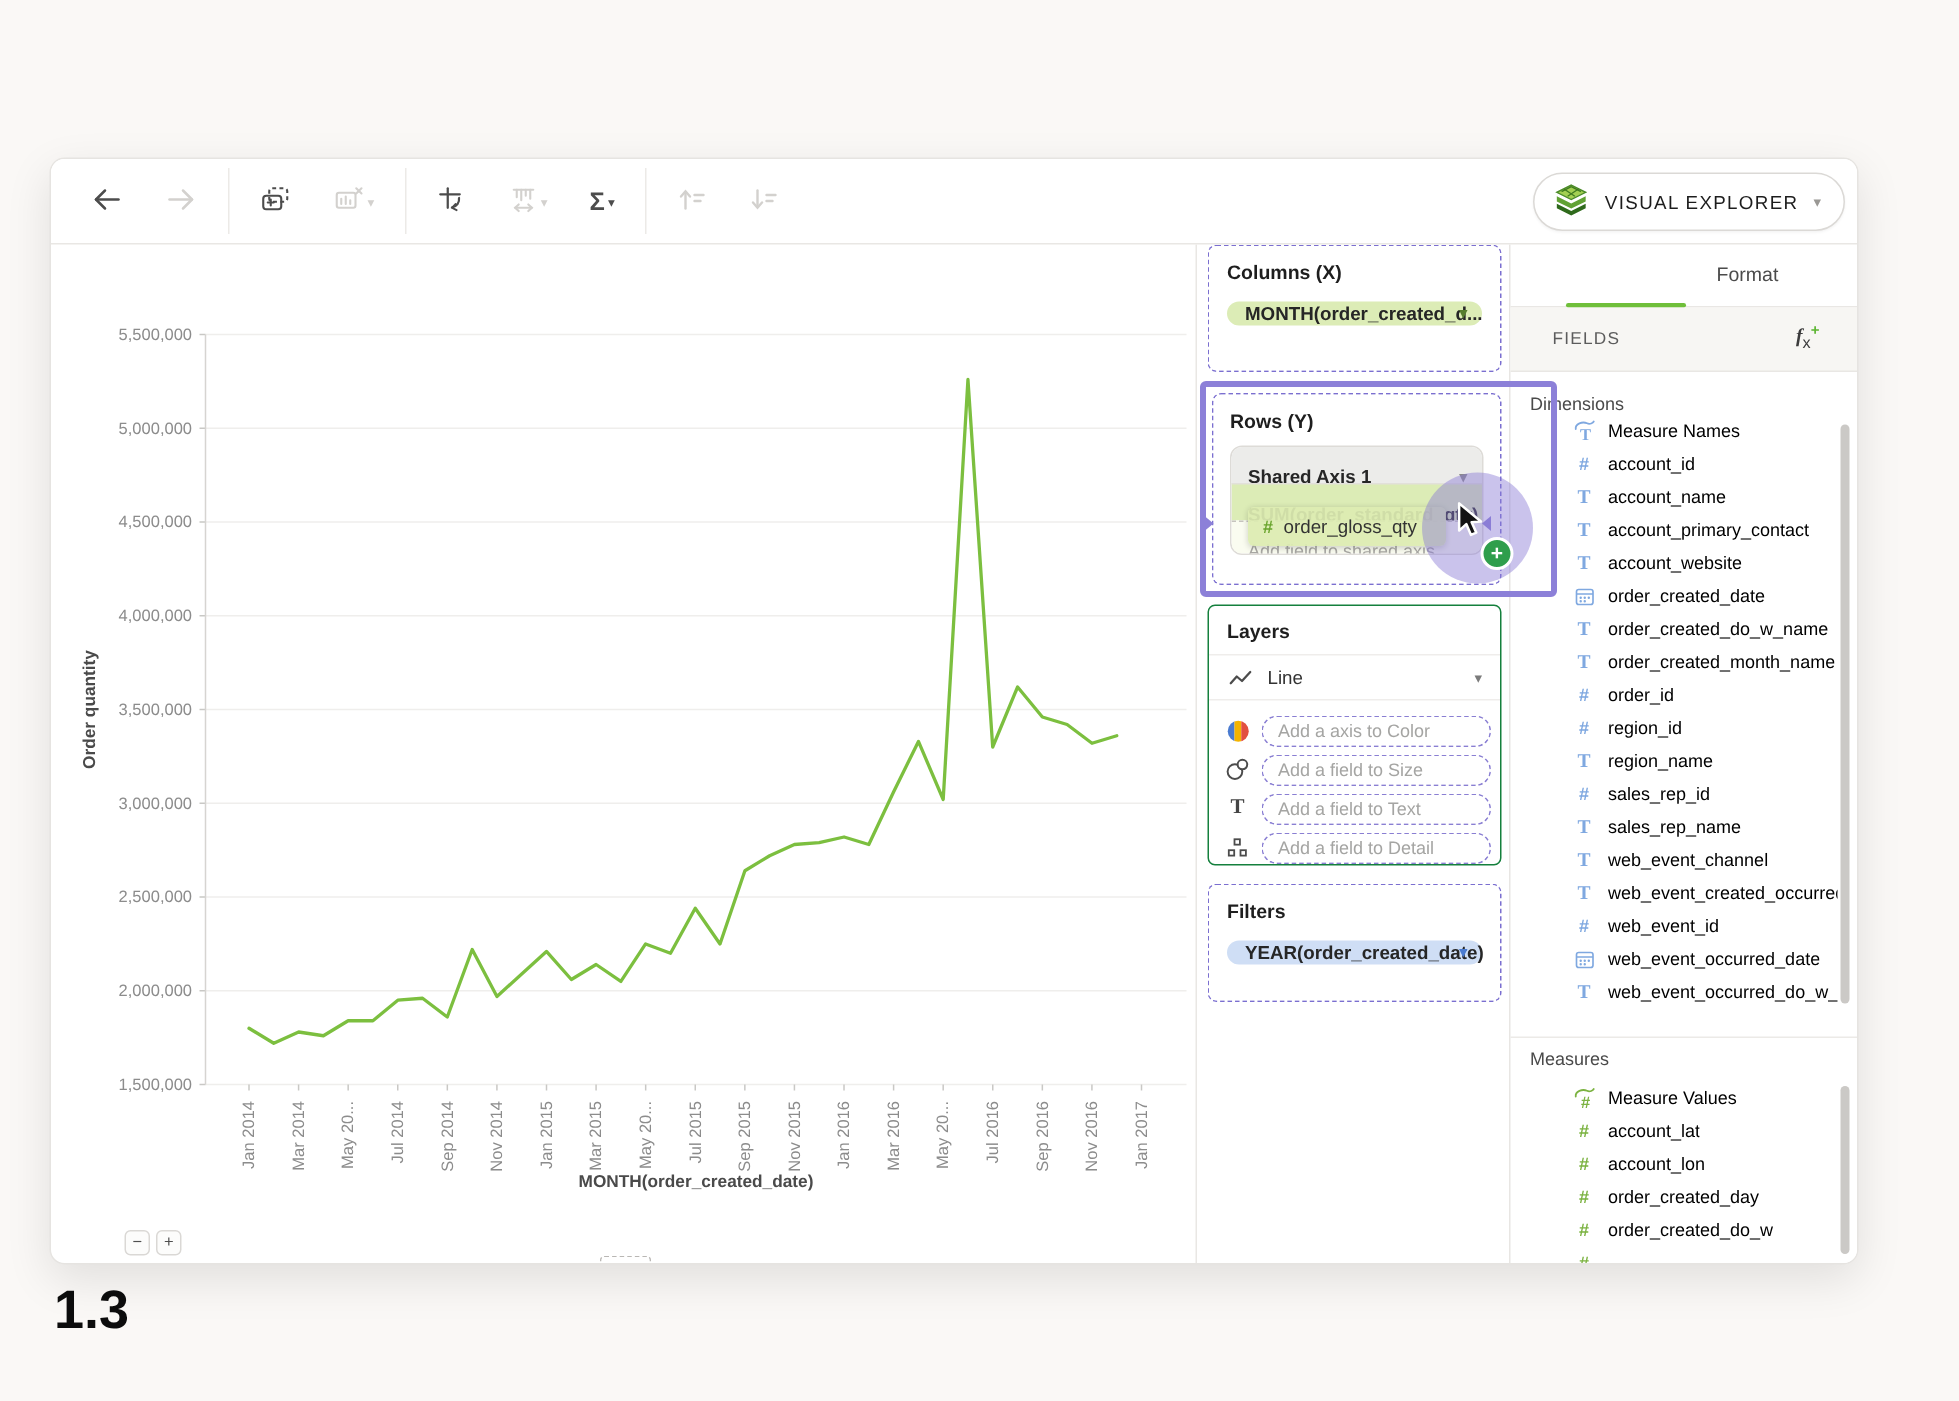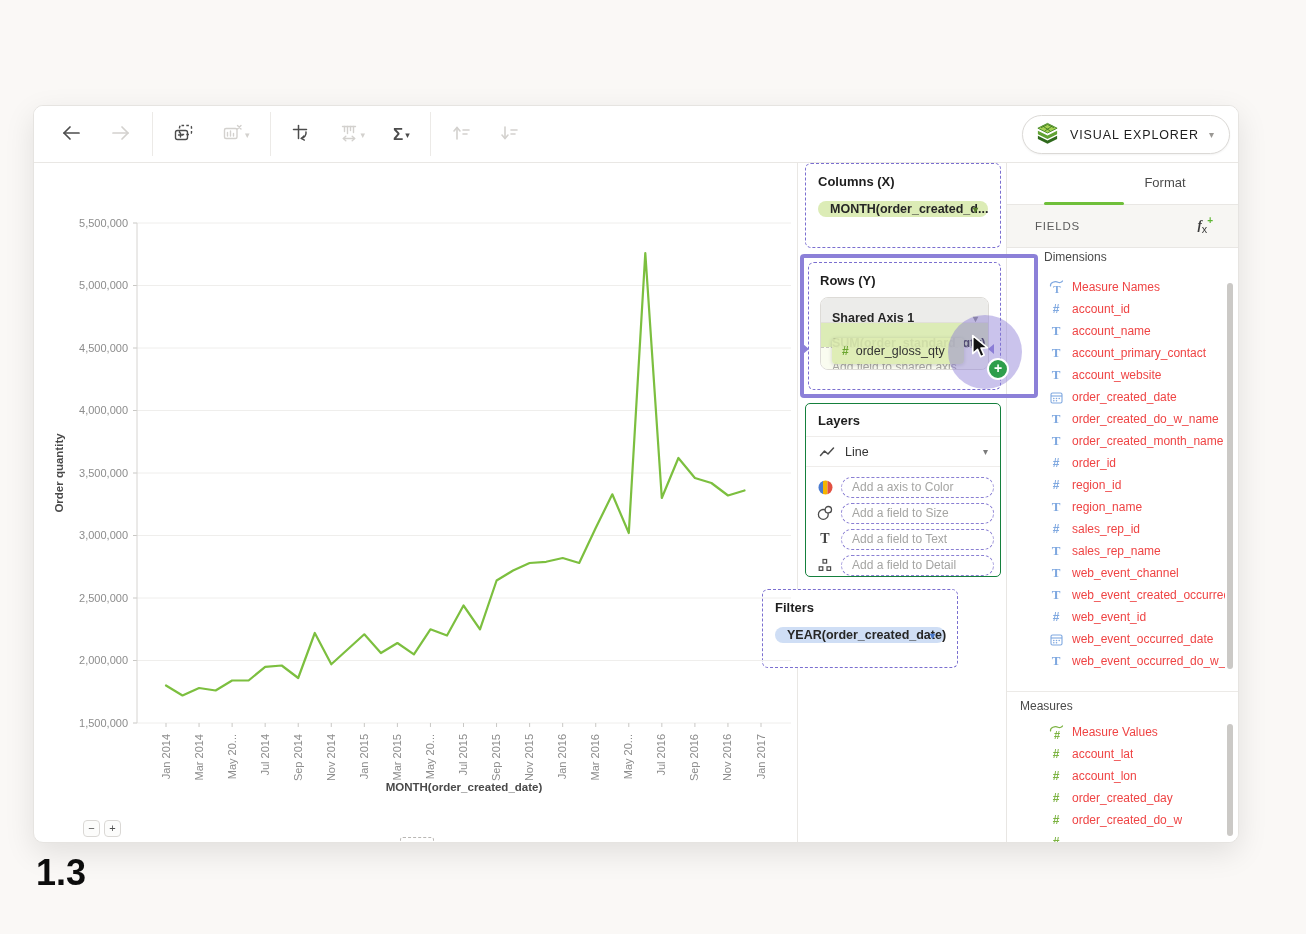--- a/index.html
+++ b/index.html
@@ -38,21 +38,21 @@
   .vdiv{position:absolute;left:763px;top:56px;width:1px;height:680px;background:#e9e7e4;}
 
   
   .card{position:absolute;background:#fff;box-sizing:border-box;}
   .card-title{font-size:13px;font-weight:700;color:#1e1e1e;}
   .dashedcard{border:1px dashed #7b6fd0;border-radius:6px;}
 
   #columnsCard{left:771px;top:57px;width:196px;height:85px;padding:10px 12px;}
   #rowsCard{left:774px;top:156px;width:193px;height:128px;padding:10px 11px;z-index:2;}
   #layersCard{left:771px;top:297px;width:196px;height:174px;border:1px solid #15803d;border-radius:5px;}
-  #filtersCard{left:728px;top:483px;width:196px;height:79px;padding:10px 12px;}
+  #filtersCard{left:771px;top:483px;width:196px;height:79px;padding:10px 12px;}
 
   .pill{position:relative;height:16px;border-radius:13px;display:flex;align-items:center;
     padding:0 26px 0 12px;font-size:12.5px;font-weight:700;color:#262626;box-sizing:border-box;cursor:pointer;}
   .pill .caret{position:absolute;right:10px;font-size:10px;}
   .pill.green{background:#dcecb6;}
   .pill.green .caret{color:#567d2e;}
   .pill.blue{background:#cfdef5;}
   .pill.blue .caret{color:#4a7bd0;}
   #columnsCard .pill{margin-top:12px;}
   #filtersCard .pill{margin-top:12px;}
@@ -104,29 +104,29 @@
   #tabData{left:37px;width:80px;}
   #tabFormat{left:118px;width:80px;}
   .tab-underline{position:absolute;left:37px;bottom:-1px;width:80px;height:3px;background:#6fbf3a;border-radius:2px;}
   .fields-bar{position:relative;height:42px;background:#f7f6f3;border-bottom:1px solid #e9e7e4;display:flex;align-items:center;}
   .fields-label{margin-left:28px;font-size:11.5px;font-weight:400;letter-spacing:.8px;color:#5c5c5c;}
   .fx-btn{position:absolute;right:26px;top:10px;background:none;border:none;cursor:pointer;font-size:13px;color:#3c3c3c;padding:0;}
   .fx-btn i{font-family:"Liberation Serif",serif;font-weight:700;}
   .fx-btn sup{color:#5cb531;font-weight:700;font-size:10px;}
 
   .section-label{position:absolute;left:13px;font-size:12px;color:#4a4a4a;}
-  #dimLabel{top:88px;margin-left:24px;}
+  #dimLabel{top:100px;}
   #meaLabel{top:537px;}
   .sec-div{position:absolute;left:0;top:529px;width:100%;height:1px;background:#eceae7;}
   .fld-list{position:absolute;left:0;width:218px;}
   #dimList{top:114px;}
   #meaList{top:559px;}
   .fld-row{display:flex;align-items:center;height:22px;gap:8px;cursor:grab;}
   .fld-ic-box{width:16px;margin-left:41px;display:flex;justify-content:center;align-items:center;flex:none;}
-  .fld-lbl{font-size:12px;color:#ef4444;white-space:nowrap;overflow:hidden;}
+  .fld-lbl{font-size:12px;color:#000000;white-space:nowrap;overflow:hidden;}
   .fld-ic.num{font-weight:700;font-size:12px;}
   .fld-ic.txt{font-family:"Liberation Serif",serif;font-weight:700;font-size:13px;}
   .scrollbar{position:absolute;left:220px;width:6px;border-radius:3px;background:#cbc9c6;cursor:pointer;}
   #dimScroll{top:121px;height:386px;}
   #meaScroll{top:562px;height:112px;}
 
   .page-label{position:absolute;left:36px;top:852px;font-size:36px;font-weight:700;color:#0c0c0c;}
 </style>
 </head>
 <body>

